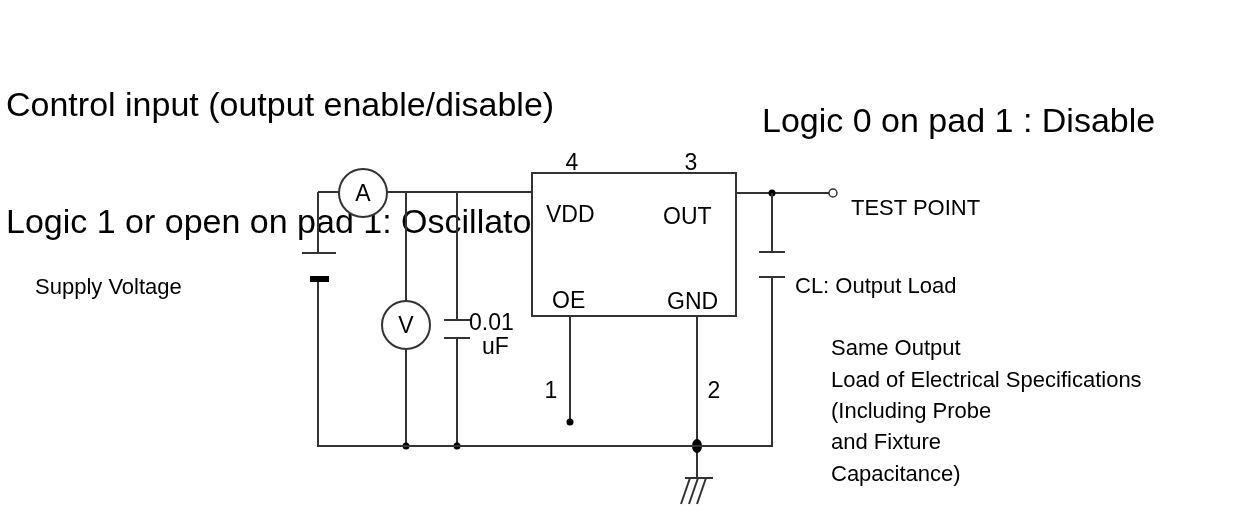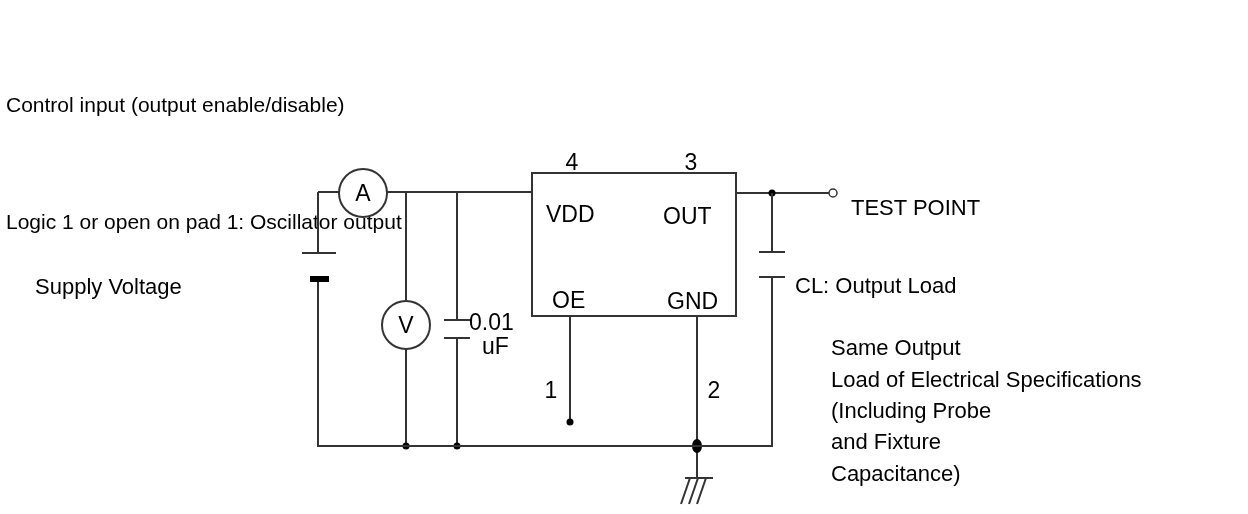--- a/index.html
+++ b/index.html
@@ -1,32 +1,33 @@
 <!DOCTYPE html>
 <html><head>
 <meta charset="utf-8">
 <style>
   html, body { margin: 0; padding: 0; background: #ffffff; }
   body { width: 1248px; height: 514px; position: relative; overflow: hidden; font-family: "Liberation Sans", sans-serif; color: #000; }
-  .note { position: absolute; font-size: 21px; line-height: 39px; white-space: pre; }
+  .note { position: absolute; font-size: 34px; line-height: 39px; white-space: pre; }
   #note-left { left: 6px; top: 7px; }
   #note-right { left: 762px; top: 23px; }
   svg { position: absolute; left: 0; top: 0; }
   .lbl { font-family: "Liberation Sans", sans-serif; font-size: 23px; fill: #000; }
   .lbl-sm { font-family: "Liberation Sans", sans-serif; font-size: 22px; fill: #000; }
   .wire { stroke: #333; stroke-width: 2; fill: none; }
 </style>
 </head>
 <body>
 
 <div class="note" id="note-left">
   <div>Control input (output enable/disable)</div>
   <div>Logic 1 or open on pad 1: Oscillator output</div>
 </div>
 <div class="note" id="note-right">
+  <div>Logic 0 on pad 1 : Disable</div>
 </div>
 
 <svg width="1248" height="514" viewBox="0 0 1248 514">
 
   <text class="lbl-sm" x="35" y="294">Supply Voltage</text>
 
   <g>
     <line class="wire" x1="318" y1="192" x2="318" y2="253"></line>
     <line class="wire" x1="302" y1="253" x2="336" y2="253"></line>
     <rect x="310" y="276" width="19" height="6" fill="#000"></rect>

